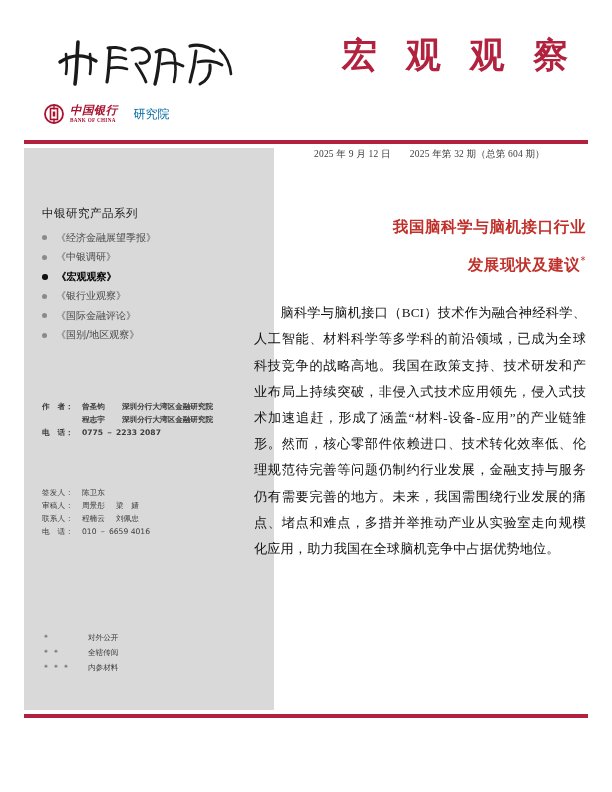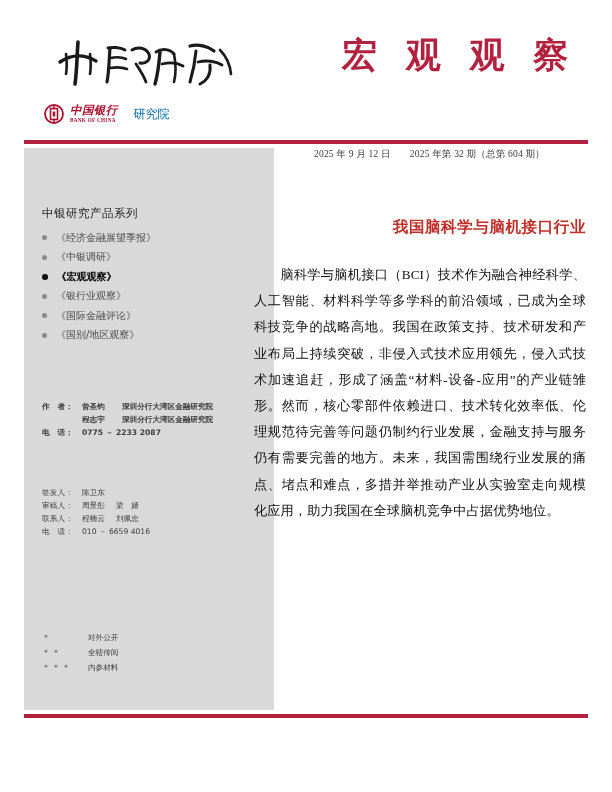--- a/index.html
+++ b/index.html
@@ -382,18 +382,21 @@
       <div class="fn-row">
         <span class="fn-stars">＊＊＊</span>
         <span>内参材料</span>
       </div>
     </div>
   </div>
 
   <div class="main">
     <div class="article-title">
       <div>我国脑科学与脑机接口行业</div>
+      <div>
+        <span>发展现状及建议</span><span class="sup">*</span>
+      </div>
     </div>
     <div class="abstract">脑科学与脑机接口（BCI）技术作为融合神经科学、人工智能、材料科学等多学科的前沿领域，已成为全球科技竞争的战略高地。我国在政策支持、技术研发和产业布局上持续突破，非侵入式技术应用领先，侵入式技术加速追赶，形成了涵盖“材料-设备-应用”的产业链雏形。然而，核心零部件依赖进口、技术转化效率低、伦理规范待完善等问题仍制约行业发展，金融支持与服务仍有需要完善的地方。未来，我国需围绕行业发展的痛点、堵点和难点，多措并举推动产业从实验室走向规模化应用，助力我国在全球脑机竞争中占据优势地位。</div>
   </div>
 
   <div class="rule-bottom"></div>
 </div>
 
 </body></html>

